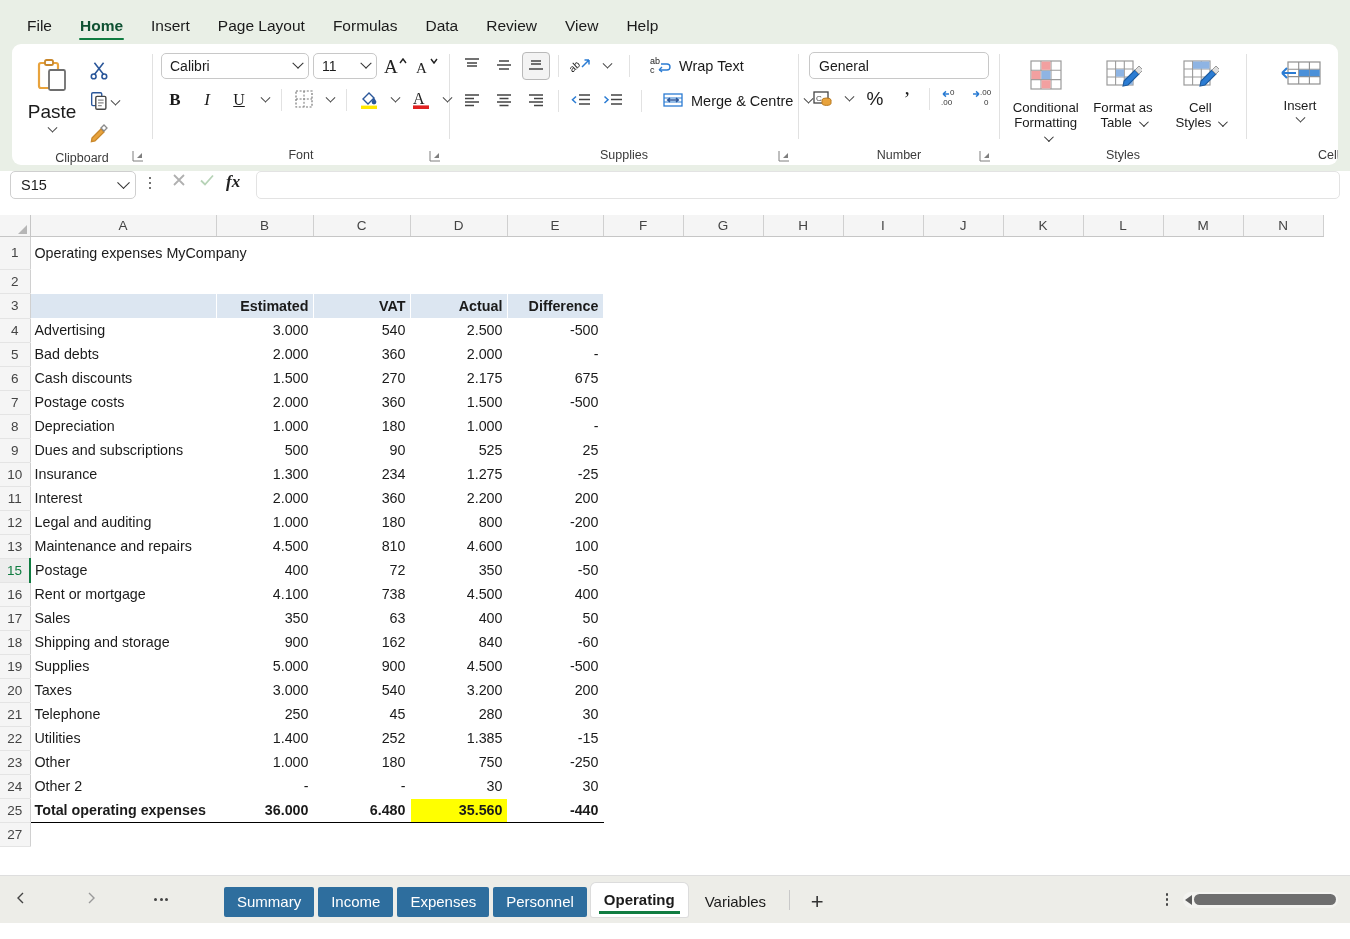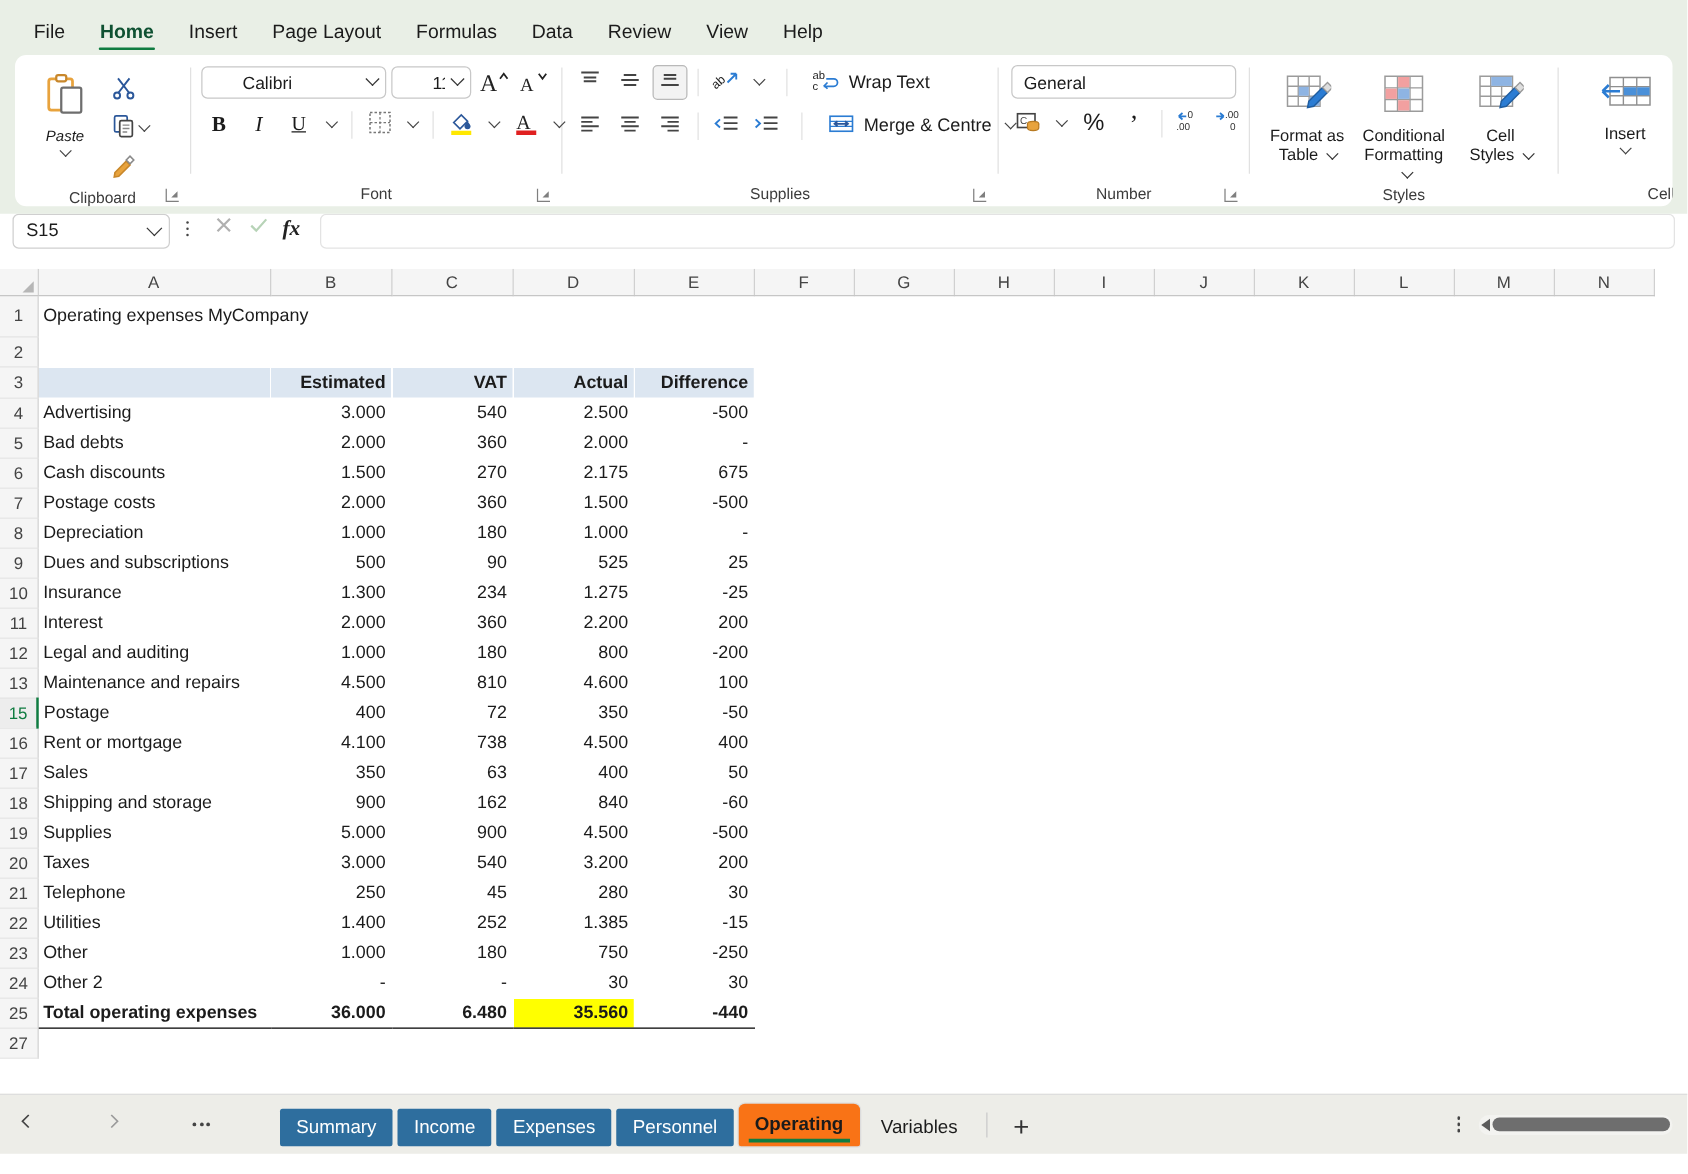--- a/index.html
+++ b/index.html
@@ -87,21 +87,21 @@
   }
   .dlg svg{display:block;}
 
   
   .clip-paste{
     width:64px;
     display:flex;flex-direction:column;align-items:center;
     padding-top:4px;
     cursor:pointer;
   }
-  .clip-paste .lbl{font-size:12px;color:#1b1b1b;margin-top:1px;font-style:italic;}
+  .clip-paste .lbl{font-size:19px;color:#1b1b1b;margin-top:1px;}
   .clip-side{display:flex;flex-direction:column;gap:3px;padding-top:6px;}
   .clip-side .ci{display:flex;align-items:center;gap:2px;height:28px;cursor:pointer;}
 
   .chev{
     display:inline-block;
     width:9px;height:9px;
     border-right:1.6px solid #444;
     border-bottom:1.6px solid #444;
     transform:rotate(45deg) translate(-2px,-2px);
   }
@@ -114,21 +114,21 @@
     height:26px;
     border:1px solid #c8c8c8;
     border-radius:5px;
     background:#fff;
     display:flex;align-items:center;
     padding:0 6px 0 8px;
     font-size:14px;color:#1b1b1b;
     cursor:pointer;
     justify-content:space-between;
   }
-  .combo .cv{overflow:hidden;white-space:nowrap;margin-left:24px;}
+  .combo .cv{overflow:hidden;white-space:nowrap;}
   .combo .carr{
     width:8px;height:8px;
     border-right:1.5px solid #333;border-bottom:1.5px solid #333;
     transform:rotate(45deg) translate(-2px,-2px);
     margin-left:6px;flex:0 0 auto;
   }
   .btn{
     min-width:28px;height:28px;
     display:inline-flex;align-items:center;justify-content:center;
     border-radius:4px;cursor:pointer;
@@ -255,21 +255,21 @@
   .dots3 i{width:3px;height:3px;border-radius:50%;background:#444;}
   .stabs{display:flex;align-items:flex-end;gap:4px;margin-left:6px;height:34px;}
   .stab{
     height:30px;display:flex;align-items:center;justify-content:center;
     padding:0 13px;font-size:15px;cursor:pointer;
     border-radius:2px;
     white-space:nowrap;
   }
   .stab.colored{ background:#2E6E9E; color:#fff; }
   .stab.active{
-    background:#f97316;color:#1b1b1b;font-weight:bold;
+    background:#ffffff;color:#1b1b1b;font-weight:bold;
     border-top-left-radius:5px;border-top-right-radius:5px;
     height:34px;position:relative;
     box-shadow:0 0 0 1px #dcdcdc;
   }
   .stab.active::after{
     content:"";position:absolute;left:8px;right:8px;bottom:3px;height:2.5px;background:#107C41;
   }
   .stab.plain{ background:transparent;color:#1b1b1b; }
   .tabdiv{width:1px;height:20px;background:#c9c9c9;margin:0 6px;align-self:center;}
   .addsheet{
@@ -594,48 +594,48 @@
           </svg>
     </div>
   </div>
   <div class="grp-sep"></div>
 
   <div class="grp" style="width:246px">
     <div class="grp-body" style="justify-content:center;gap:2px;padding-top:6px;">
       <div class="bigbtn">
         <span>
           <svg width="38" height="34" viewBox="0 0 38 34">
+            <rect x="4" y="2" width="30" height="28" fill="#fff" stroke="#9b9b9b" stroke-width="1.2"></rect>
+            <path d="M14 2v28M24 2v28M4 11.3h30M4 20.6h30" stroke="#9b9b9b" stroke-width="1.1"></path>
+            <rect x="14.5" y="2.6" width="9" height="8.2" fill="#F2A0A0"></rect>
+            <rect x="4.5" y="11.9" width="9" height="8.2" fill="#F2A0A0"></rect>
+            <rect x="14.5" y="11.9" width="9" height="8.2" fill="#8EB4E3"></rect>
+            <rect x="14.5" y="21.2" width="9" height="8.2" fill="#F2A0A0"></rect>
+          </svg>
+        </span>
+        <span class="lbl">
+          <span>Conditional</span><br>
+          <span>Formatting</span>
+          <span class="mini-chev ic"></span>
+        </span>
+      </div>
+      <div class="bigbtn">
+        <span>
+          <svg width="38" height="34" viewBox="0 0 38 34">
             <rect x="3" y="2" width="26" height="24" fill="#fff" stroke="#9b9b9b" stroke-width="1.2"></rect>
             <path d="M11.6 2v24M20.3 2v24M3 10h26M3 18h26" stroke="#9b9b9b" stroke-width="1.1"></path>
             <rect x="12" y="10.4" width="8" height="7.2" fill="#8EB4E3"></rect>
             <rect x="20.7" y="18.4" width="8" height="7.2" fill="#8EB4E3"></rect>
             <path d="M20 22l11-11 4 4-11 11-5 1z" fill="#2B7CD3" stroke="#1F5C9E" stroke-width="1.1"></path>
             <path d="M31 11l4-4 4 4-4 4z" fill="#dedede" stroke="#999" stroke-width="1"></path>
           </svg>
         </span>
         <span class="lbl">
           <span>Format as</span><br>
           <span>Table</span>
-          <span class="mini-chev ic"></span>
-        </span>
-      </div>
-      <div class="bigbtn">
-        <span>
-          <svg width="38" height="34" viewBox="0 0 38 34">
-            <rect x="4" y="2" width="30" height="28" fill="#fff" stroke="#9b9b9b" stroke-width="1.2"></rect>
-            <path d="M14 2v28M24 2v28M4 11.3h30M4 20.6h30" stroke="#9b9b9b" stroke-width="1.1"></path>
-            <rect x="14.5" y="2.6" width="9" height="8.2" fill="#F2A0A0"></rect>
-            <rect x="4.5" y="11.9" width="9" height="8.2" fill="#F2A0A0"></rect>
-            <rect x="14.5" y="11.9" width="9" height="8.2" fill="#8EB4E3"></rect>
-            <rect x="14.5" y="21.2" width="9" height="8.2" fill="#F2A0A0"></rect>
-          </svg>
-        </span>
-        <span class="lbl">
-          <span>Conditional</span><br>
-          <span>Formatting</span>
           <span class="mini-chev ic"></span>
         </span>
       </div>
       <div class="bigbtn">
         <span>
           <svg width="38" height="34" viewBox="0 0 38 34">
             <rect x="3" y="2" width="26" height="24" fill="#fff" stroke="#9b9b9b" stroke-width="1.2"></rect>
             <path d="M11.6 2v24M20.3 2v24M3 10h26M3 18h26" stroke="#9b9b9b" stroke-width="1.1"></path>
             <rect x="12" y="2.5" width="16.5" height="7.2" fill="#8EB4E3"></rect>
             <path d="M20 22l11-11 4 4-11 11-5 1z" fill="#2B7CD3" stroke="#1F5C9E" stroke-width="1.1"></path>

